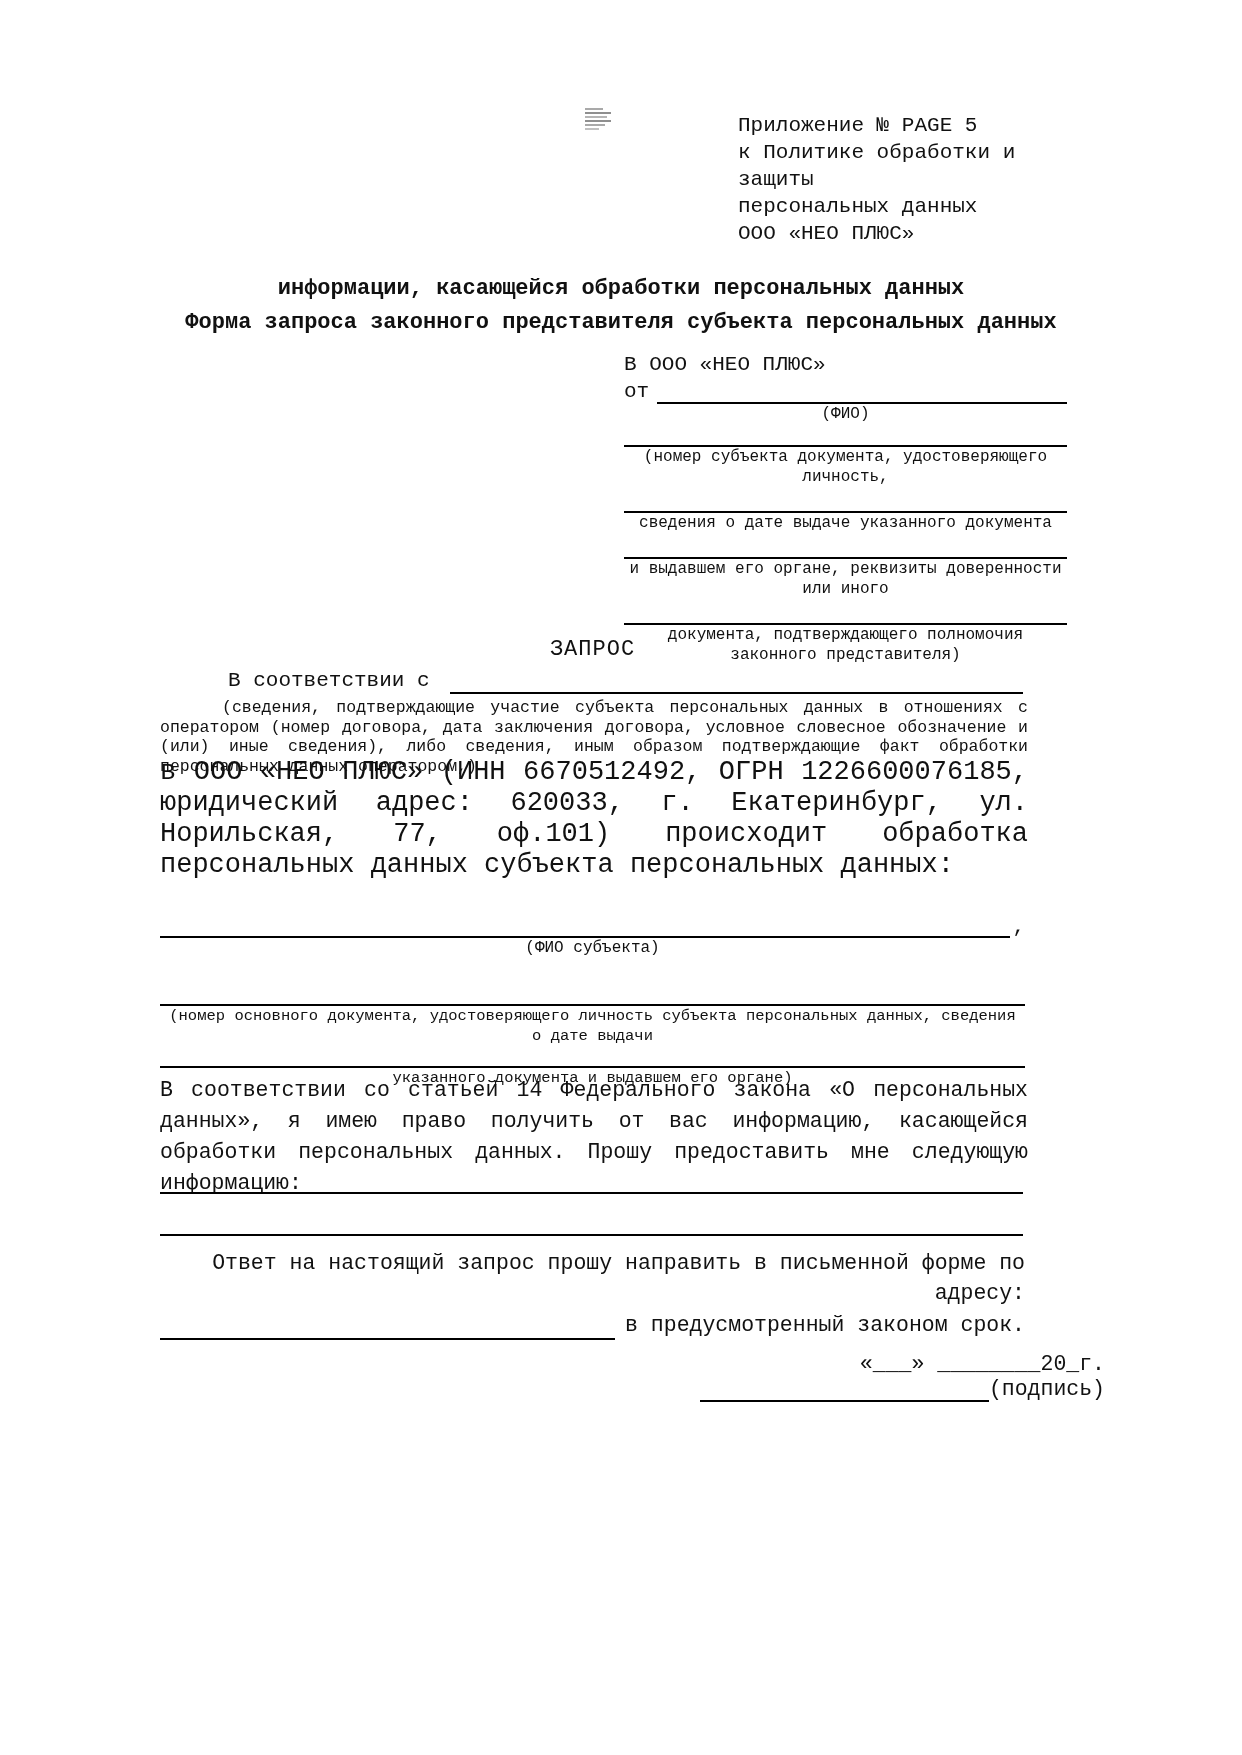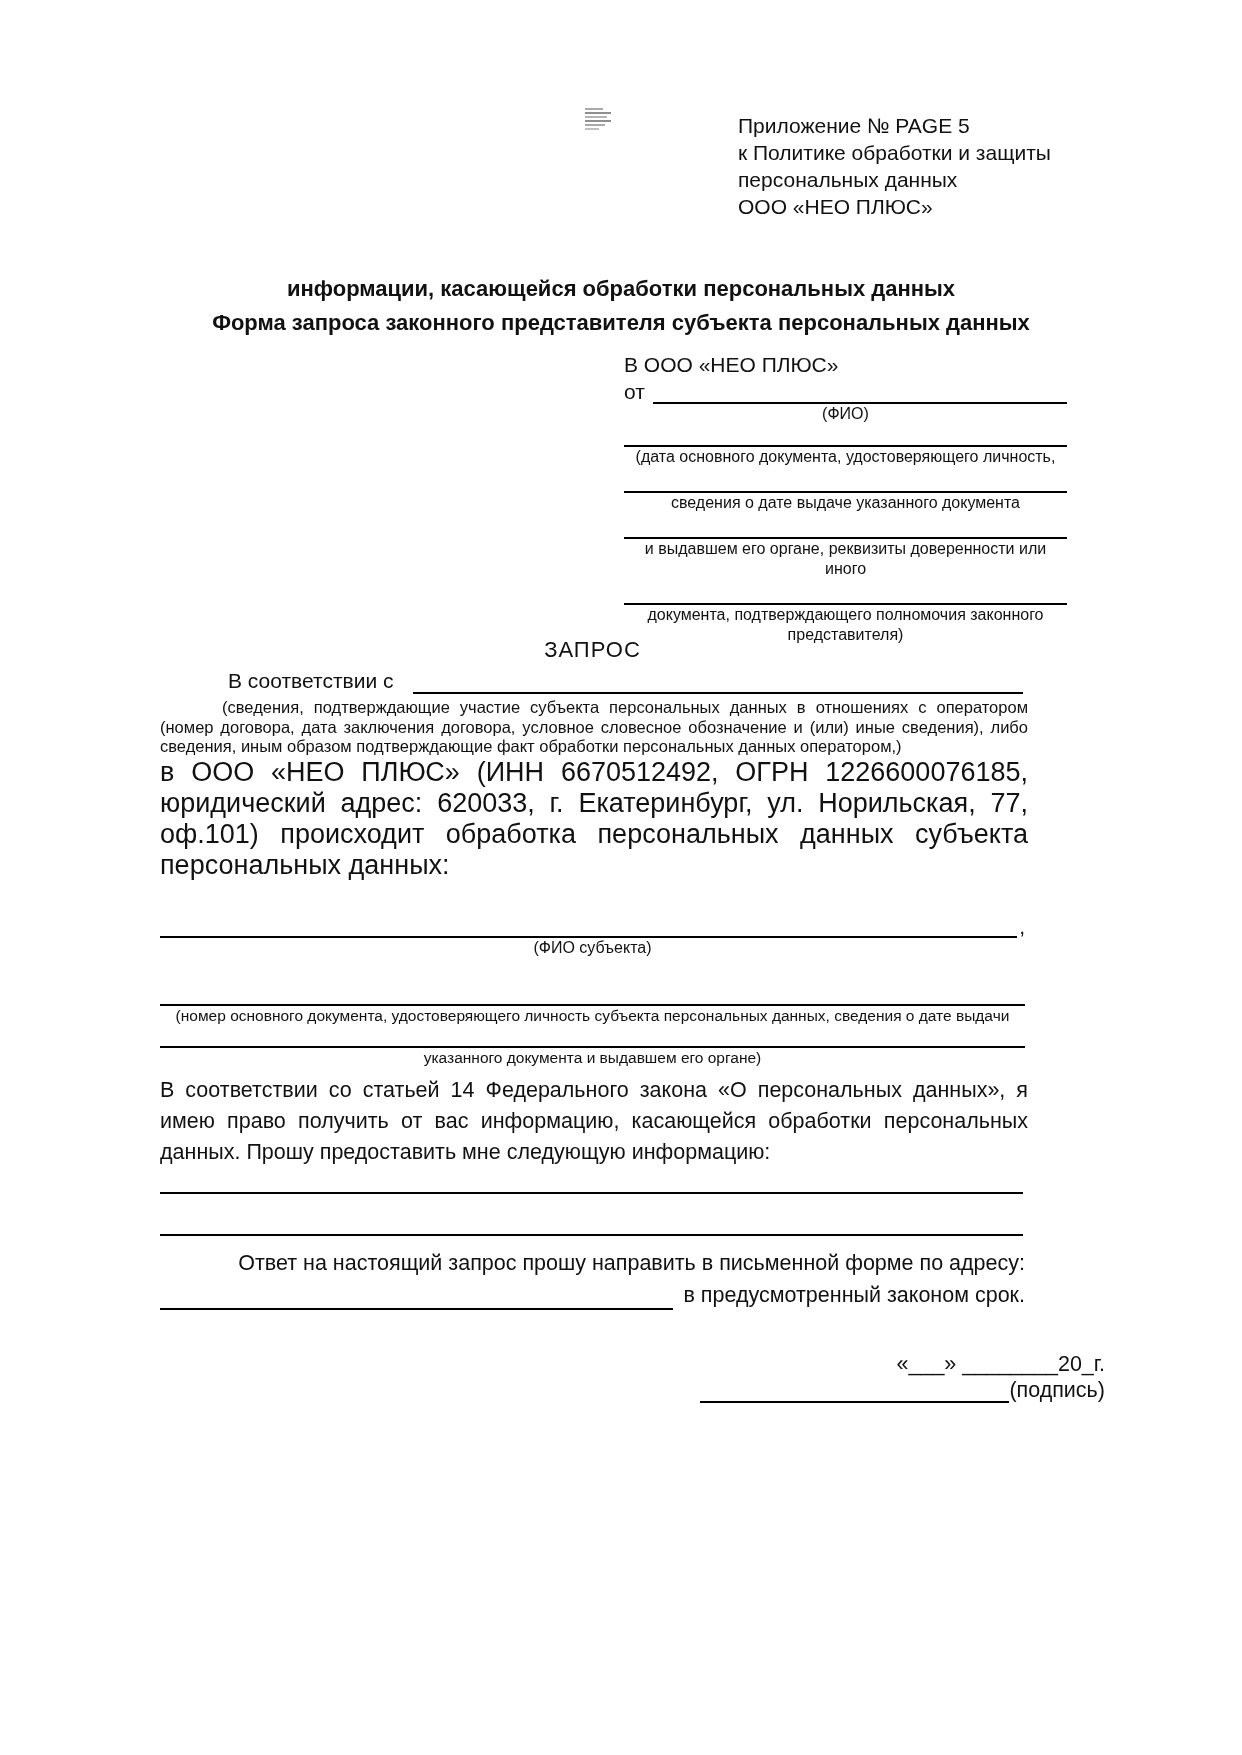--- a/index.html
+++ b/index.html
@@ -2,21 +2,21 @@
 <html><head>
 <meta charset="utf-8">
 <style>
   * { margin: 0; padding: 0; box-sizing: border-box; }
   html, body { background: #ffffff; }
   .page {
     position: relative;
     width: 1242px;
     height: 1755px;
     background: #ffffff;
-    font-family: Liberation Sans, sans-serif;
+    font-family: Liberation Mono, monospace;
     color: #111111;
     overflow: hidden;
   }
 
   
   .obj-icon {
     position: absolute; left: 585px; top: 106px;
     width: 26px; height: 26px;
     background:
       linear-gradient(#a9a9a9, #a9a9a9) 0 2px / 18px 2px no-repeat,
@@ -123,21 +123,21 @@
   </div>
 
   <div class="addr">
     <div class="to-line">В ООО «НЕО ПЛЮС»</div>
     <div class="flexrow from-row">
       <span class="lbl">от</span>
       <span class="fill"></span>
     </div>
     <div class="cap">(ФИО)</div>
     <div class="gap-line g1"></div>
-    <div class="cap">(дата основного документа, удостоверяющего личность,</div>
+    <div class="cap">(номер субъекта документа, удостоверяющего личность,</div>
     <div class="gap-line g2"></div>
     <div class="cap">сведения о дате выдаче указанного документа</div>
     <div class="gap-line g2"></div>
     <div class="cap">и выдавшем его органе, реквизиты доверенности или иного</div>
     <div class="gap-line g2"></div>
     <div class="cap">документа, подтверждающего полномочия законного представителя)</div>
   </div>
 
   <div class="zapros">ЗАПРОС</div>
 

